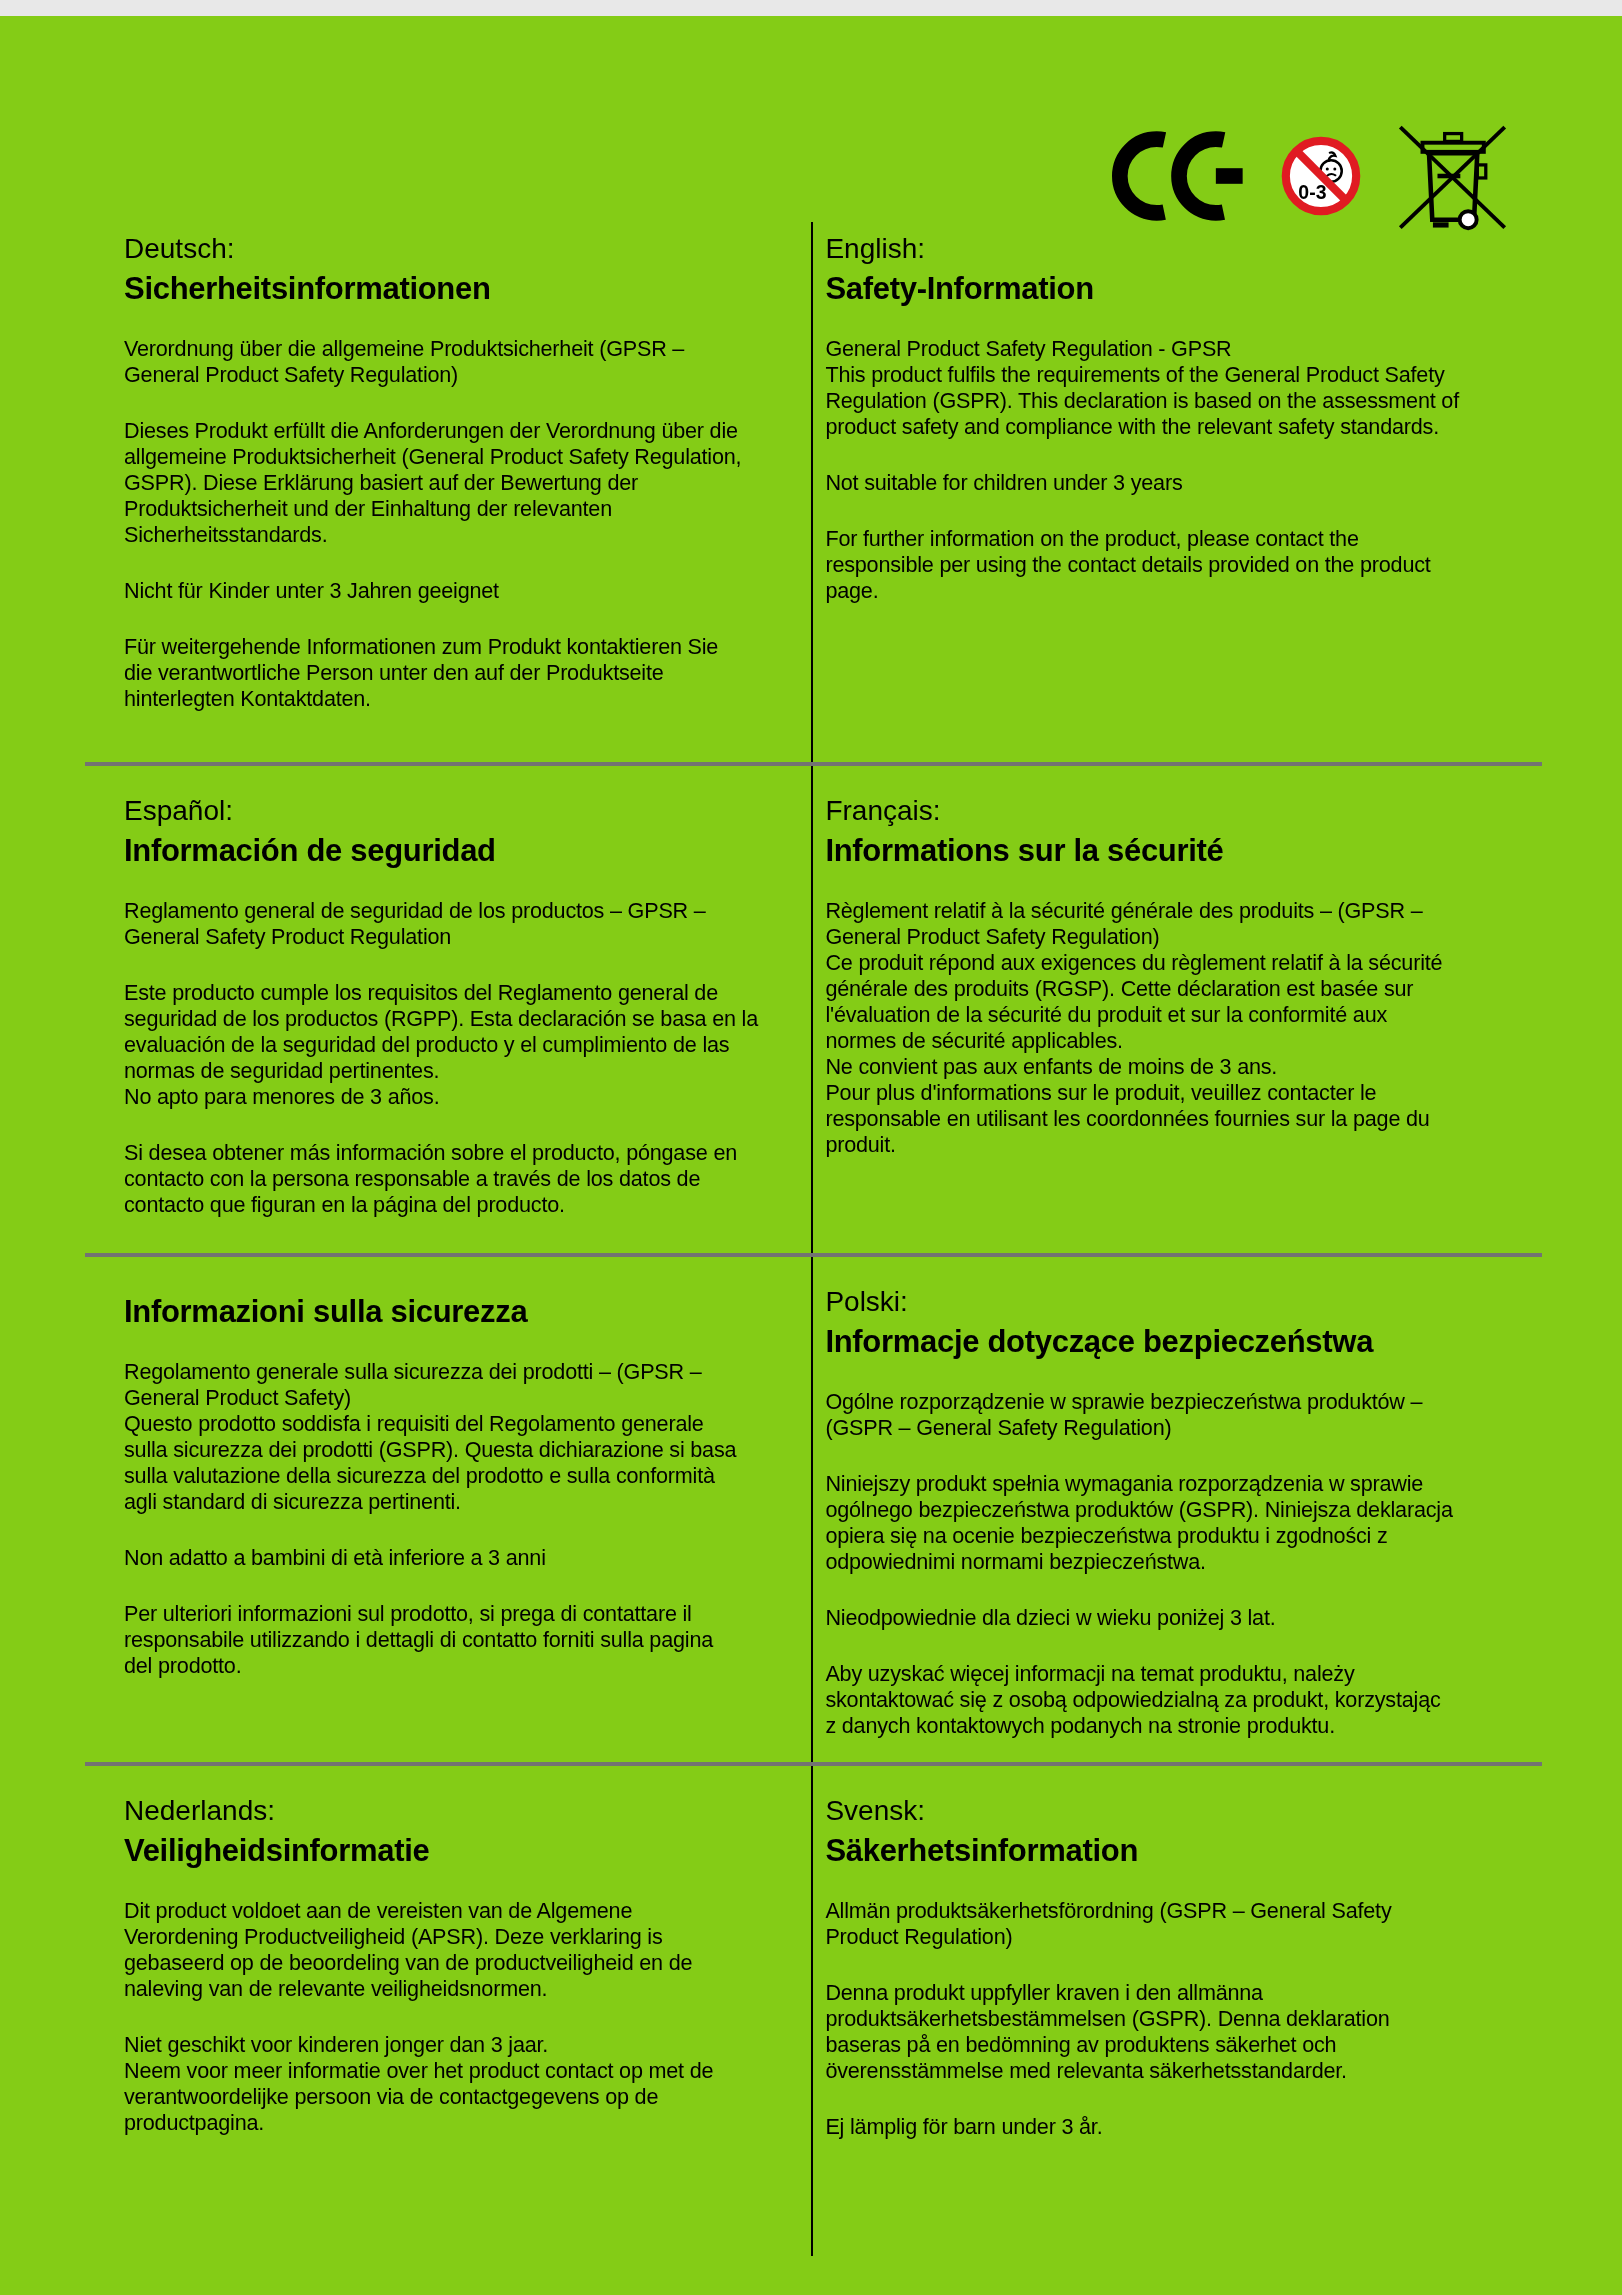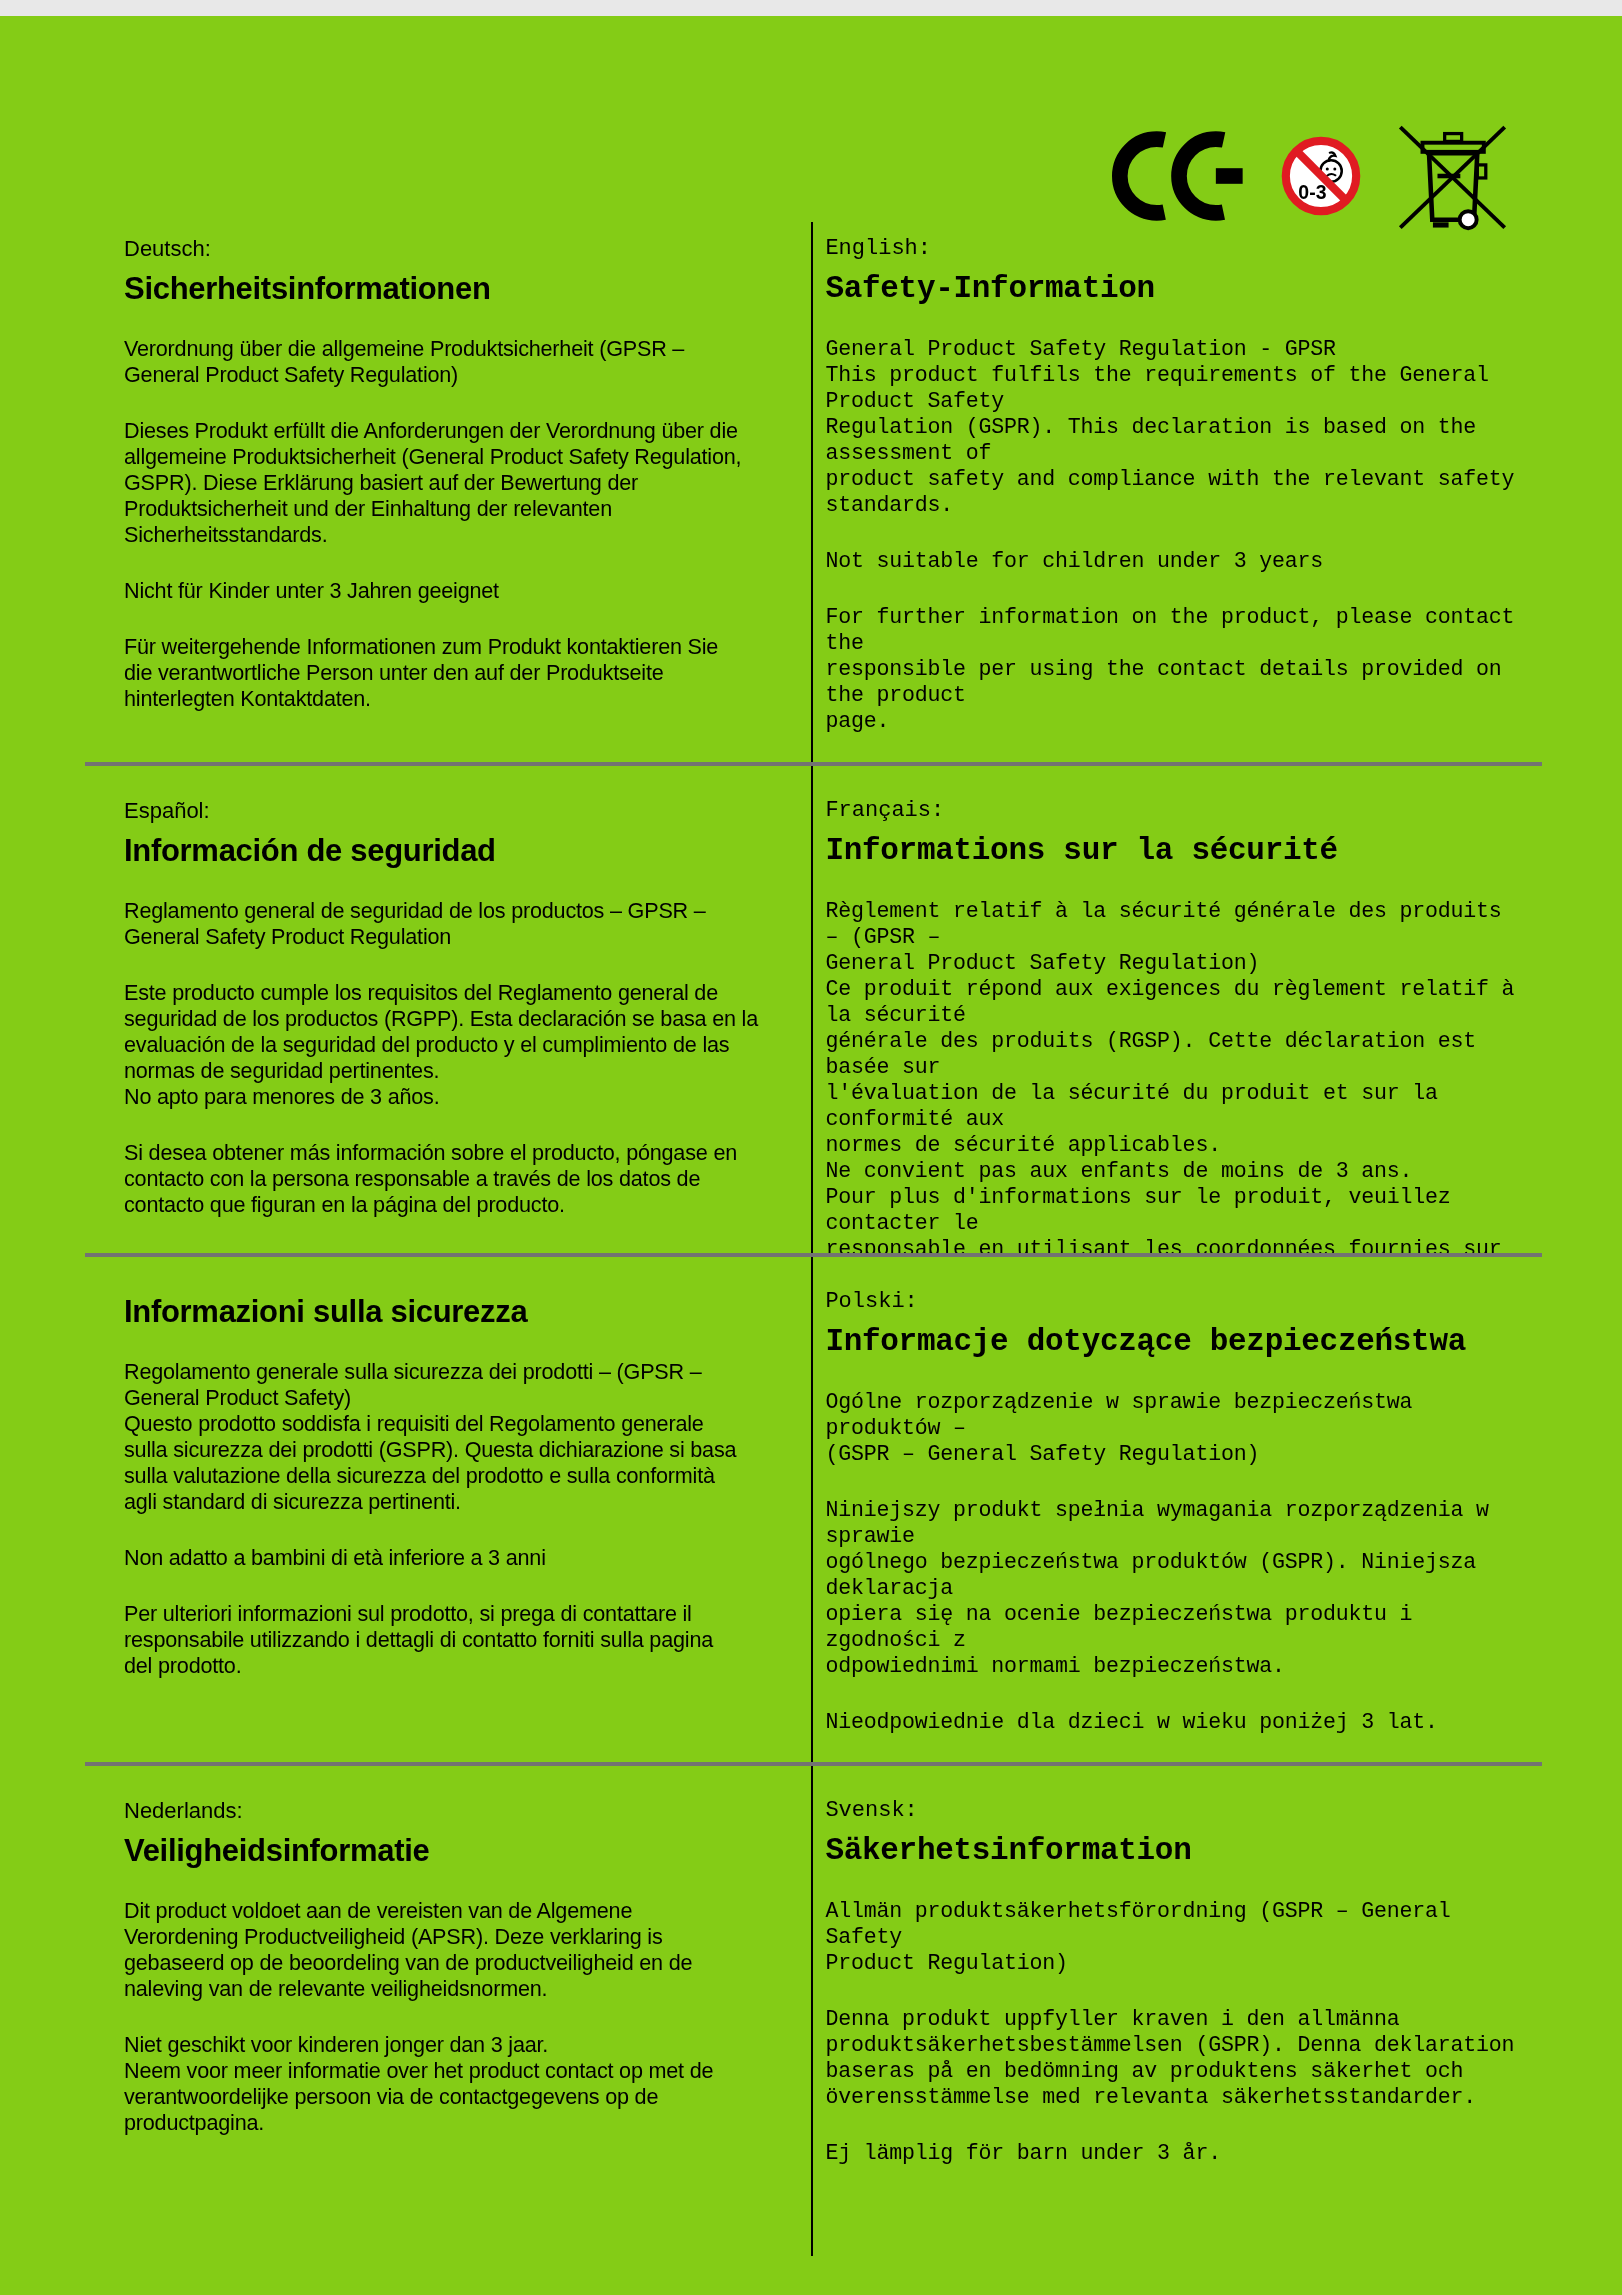--- a/index.html
+++ b/index.html
@@ -20,22 +20,22 @@
     position:absolute;left:811px;top:206px;
     width:2px;height:2034px;background:#000;
   }
   .content{position:absolute;left:85px;top:218px;width:1457px;}
   .section{display:flex;overflow:hidden;}
   .section + .section{border-top:4px solid #737373;}
   .s1{height:528px}.s2{height:487px}.s3{height:505px}.s4{height:510px}
   .section + .section .cell{padding-top:30px;}
   .cell{box-sizing:border-box;}
   .cell.left{width:726px;padding-left:39px;padding-right:31px;}
-  .cell.right{width:730px;padding-left:14.4px;padding-right:26px;font-family:Liberation Mono, monospace;}
-  .lang-label{font-size:22px;line-height:30px;}
+  .cell.right{width:730px;padding-left:14.4px;padding-right:26px;}
+  .lang-label{font-size:28px;line-height:30px;}
   .title{font-size:31px;line-height:41px;font-weight:700;margin:3.9px 0 0 0;letter-spacing:-0.3px;}
   .para{font-size:21.6px;line-height:26px;margin:30px 0 0 0;white-space:pre-line;letter-spacing:-0.2px;}
   .title + .para{margin-top:27.5px;}
   svg{display:block;}
 </style>
 </head>
 <body>
 
 <div class="page">
 

